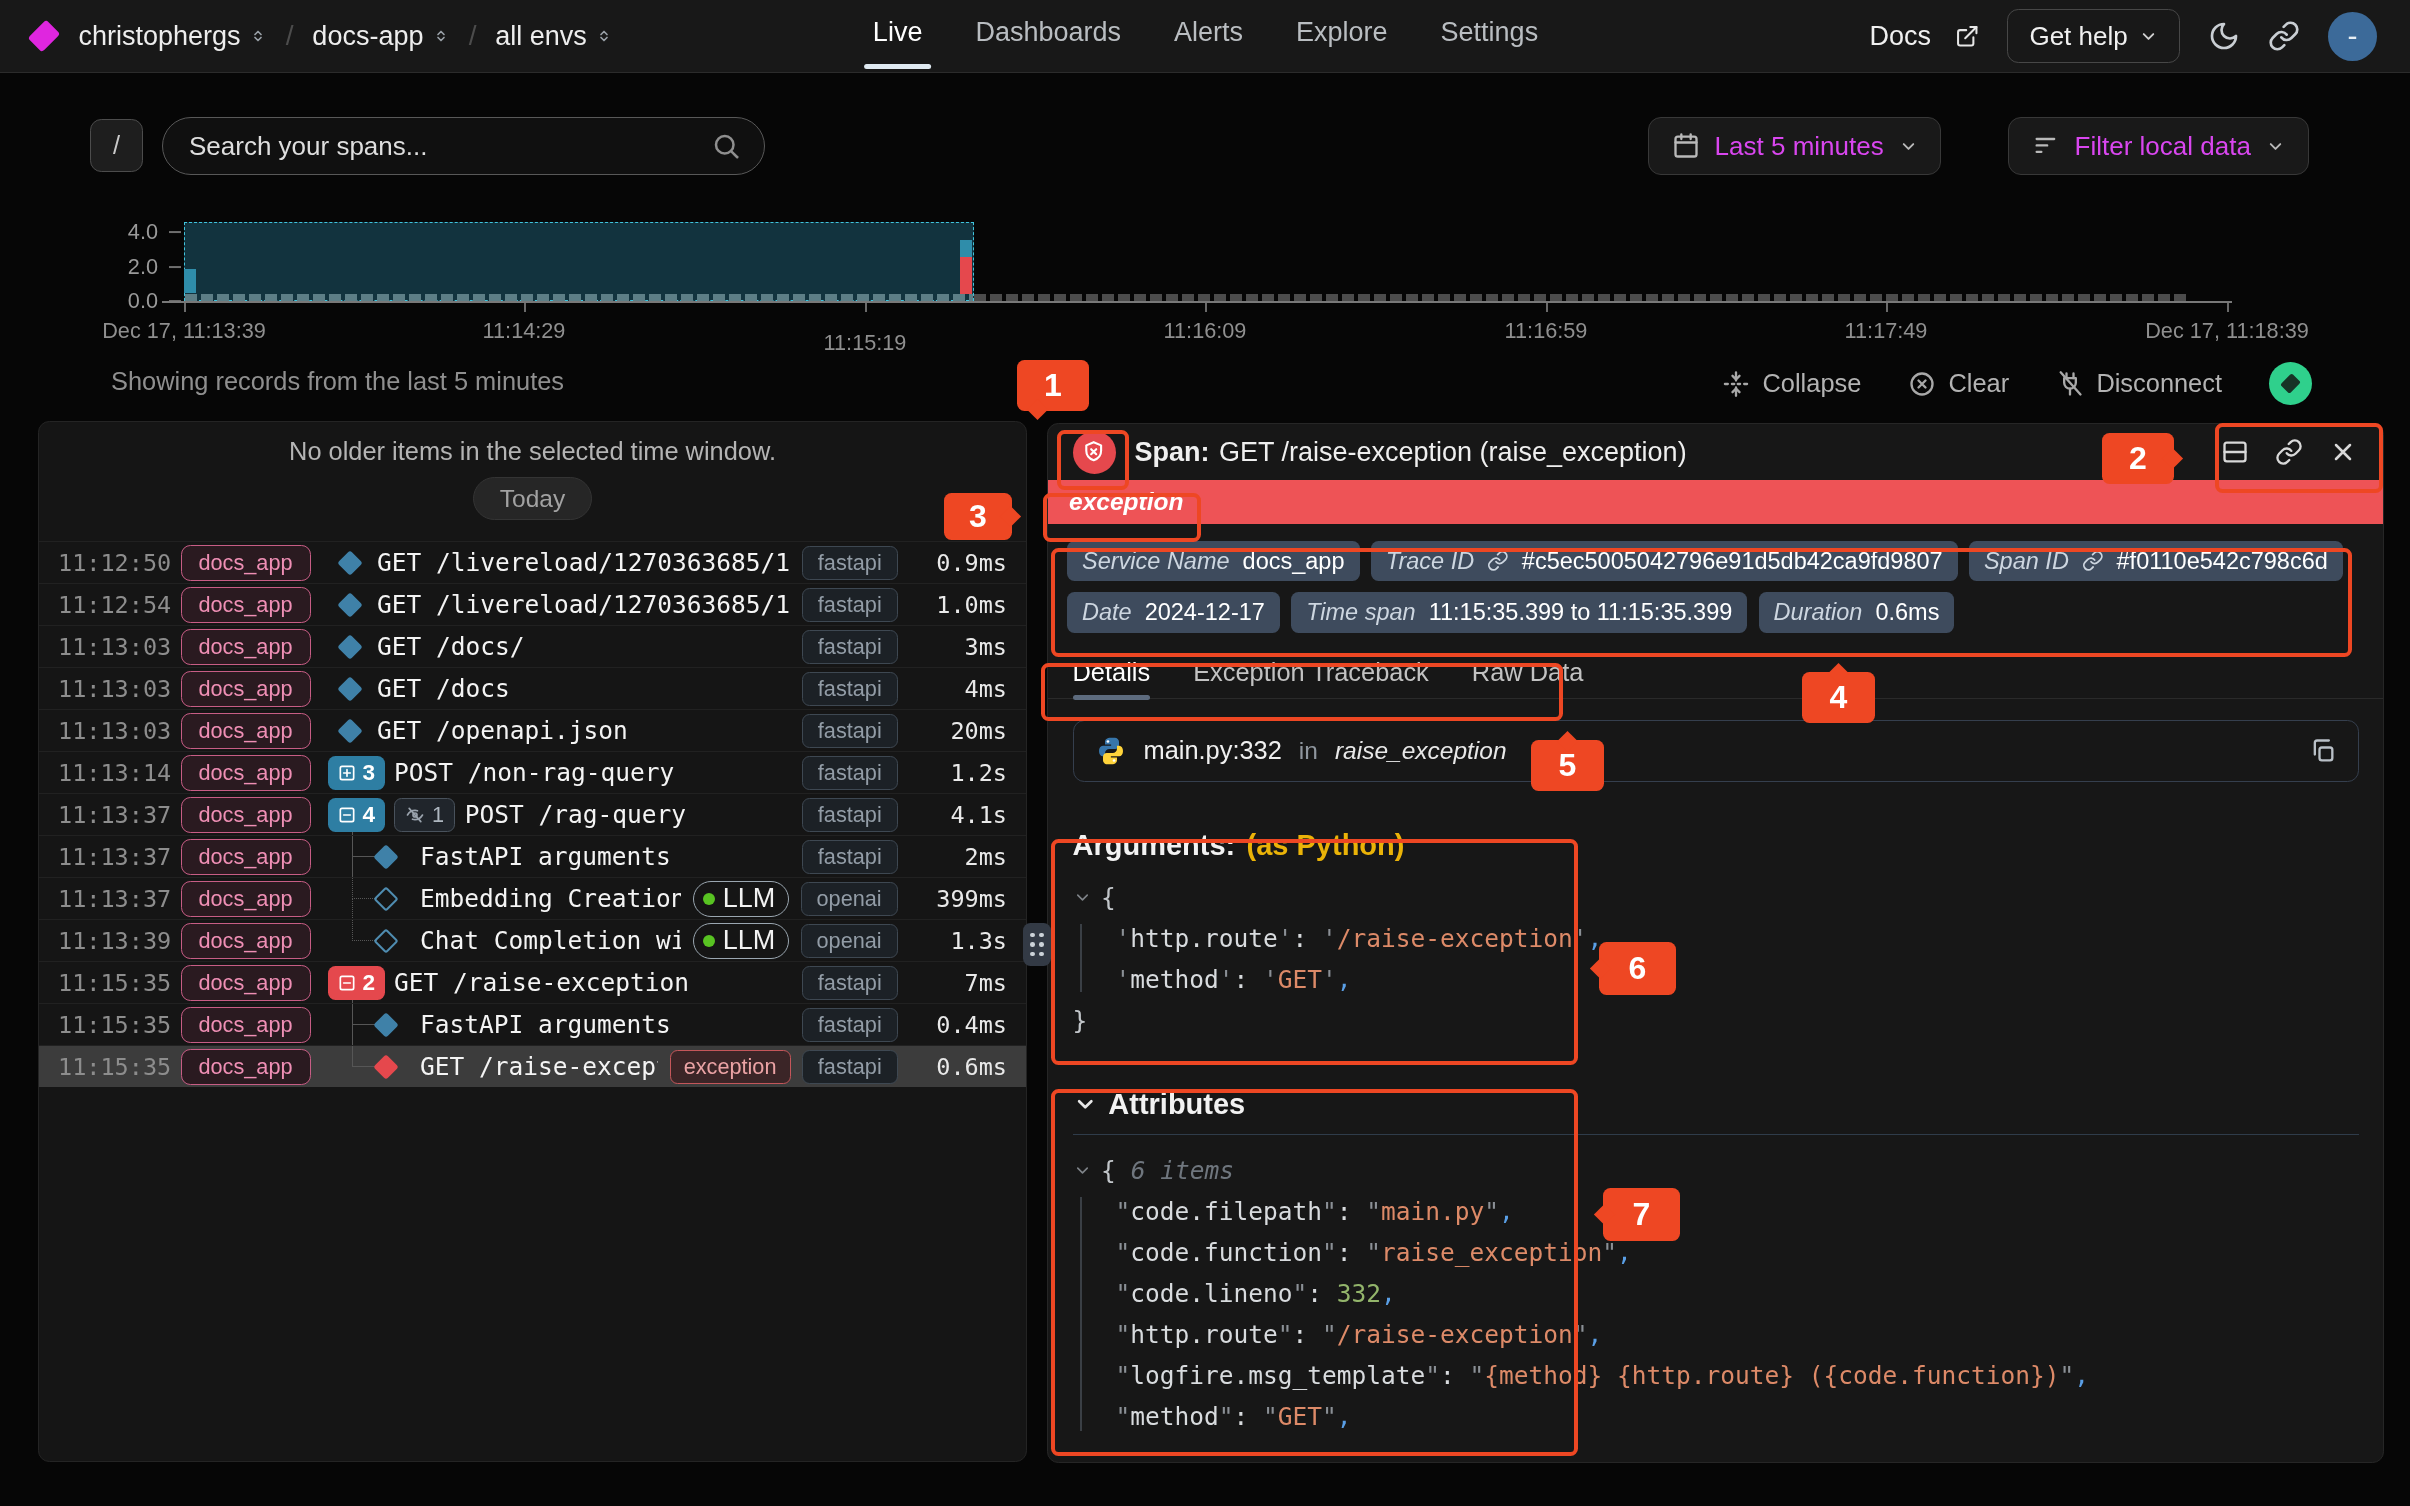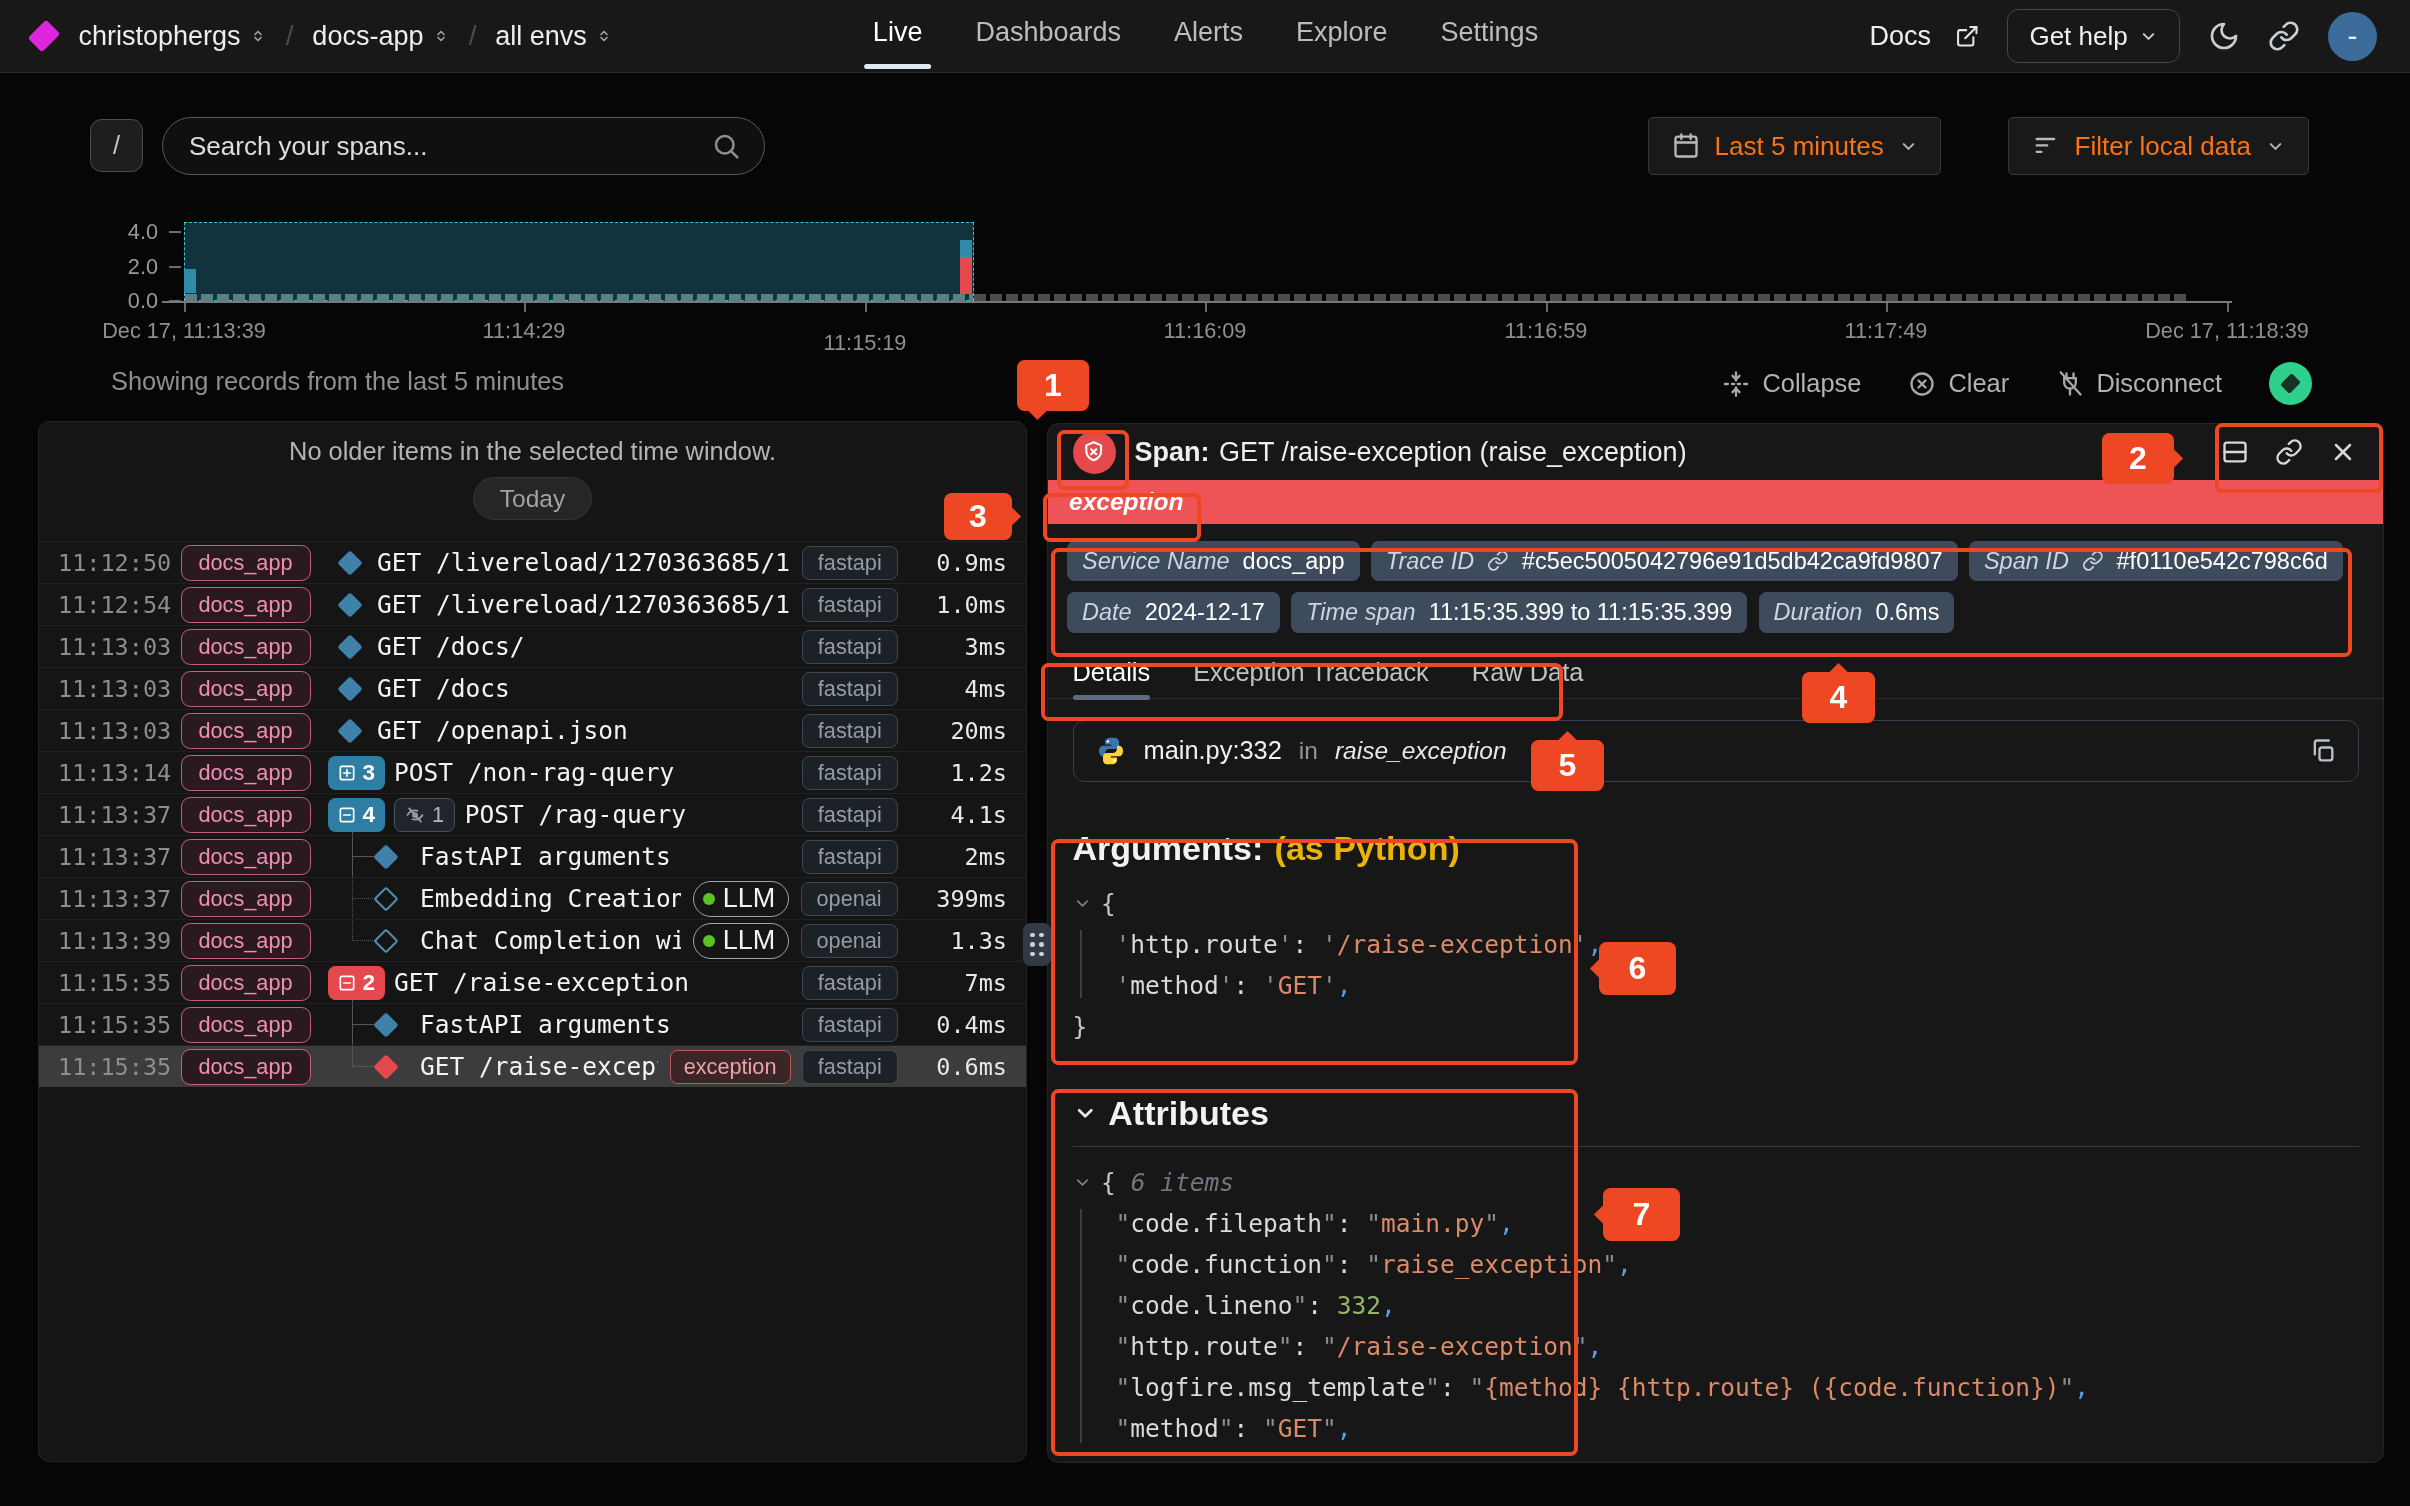--- a/index.html
+++ b/index.html
@@ -24,21 +24,21 @@
   .gethelp svg { width:19px; height:19px; color:#cfcfcf; }
   .nav-icon { width:32px; height:32px; color:#c9ced3; cursor:pointer; }
   .avatar { width:49px; height:49px; border-radius:50%; background:#3c6a99; display:flex; align-items:center; justify-content:center; font-size:30px; color:#e8eef4; cursor:pointer; }
 
   
   .kbd-slash { position:absolute; left:90px; top:119px; width:53px; height:53px; background:#1e1e1e; border:1.9px solid #4c4c4c; border-radius:11.3px; display:flex; align-items:center; justify-content:center; font-size:25.4px; color:#c8c8c8; }
   .searchbox { position:absolute; left:162px; top:117px; width:603px; height:58px; border:1.9px solid #585858; border-radius:30px; background:#101010; display:flex; align-items:center; padding:0 22.6px 0 26px; }
   .searchbox input { flex:1; background:transparent; border:none; outline:none; font-size:26px; color:#e3e3e3; font-family:"Liberation Sans",sans-serif; }
   .searchbox input::placeholder { color:#dedede; opacity:1; }
   .searchbox svg { width:30px; height:30px; color:#8f8f8f; }
-  .ctl-btn { position:absolute; top:117px; height:58px; display:flex; align-items:center; gap:15px; background:#191919; border:1.9px solid #383838; border-radius:5px; padding:0 22.6px; font-size:26px; color:#f97316; cursor:pointer; }
+  .ctl-btn { position:absolute; top:117px; height:58px; display:flex; align-items:center; gap:15px; background:#191919; border:1.9px solid #383838; border-radius:13px; padding:0 22.6px; font-size:26px; color:#d946ef; cursor:pointer; }
   .ctl-btn .lead { width:28px; height:28px; color:#b9b9b9; }
   .ctl-btn .chev { width:19px; height:19px; color:#b9b9b9; }
   #time-range-btn { left:1648px; }
   #filter-btn { left:2008px; }
 
   
   .chart { position:absolute; left:0; top:211px; width:2411px; height:151px; }
   .chart .ylab { position:absolute; font-size:21.7px; color:#9a9a9a; width:56px; text-align:right; transform:translateY(-50%); }
   .chart .ydash { position:absolute; width:12.2px; height:1.9px; background:#6f6f6f; transform:translateY(-50%); }
   .chart .axis { position:absolute; height:1.9px; background:#787878; }
@@ -117,21 +117,21 @@
   .dtabs { display:flex; gap:43px; padding:0 24.5px; border-bottom:1.9px solid #2a2a2a; height:51px; }
   .dtab { position:relative; display:flex; align-items:center; font-size:25.4px; color:#c2c2c2; cursor:pointer; }
   .dtab.active { color:#ffffff; }
   .dtab.active::after { content:""; position:absolute; bottom:-1.9px; left:0; width:100%; height:4.7px; border-radius:2.8px; background:#5d6b7e; }
   .srcbox { margin:21px 24.5px 0; height:62px; border:1.9px solid #353f4e; border-radius:11.3px; display:flex; align-items:center; gap:17px; padding:0 21px; }
   .srcbox .file { font-size:25.4px; color:#f0f0f0; }
   .srcbox .in { font-size:24.5px; color:#8f969e; }
   .srcbox .fn { font-size:24.5px; font-style:italic; color:#e8e8e8; }
   .srcbox .copy { margin-left:auto; width:28px; height:28px; color:#b9c0c7; cursor:pointer; }
   .dp-body { padding:0 24.5px; }
-  .sec-head { display:flex; align-items:center; gap:11.3px; font-size:34px; font-weight:700; color:#f2f2f2; }
+  .sec-head { display:flex; align-items:center; gap:11.3px; font-size:29px; font-weight:700; color:#f2f2f2; }
   .sec-head .mode { color:#eab308; }
   .sec-head svg { width:24.5px; height:24.5px; color:#e8e8e8; }
   #args-section { margin-top:47px; }
   #attrs-section { margin-top:47px; }
   .attr-divider { margin-top:13px; border-bottom:1.9px solid #2f3c4a; }
   .code { position:relative; margin-top:15px; font-family:"DejaVu Sans Mono",monospace; font-size:24.5px; color:#d8dbde; }
   .code .cl { height:41px; display:flex; align-items:center; white-space:pre; }
   .code .cl.ind { padding-left:43px; }
   .code .guide { position:absolute; left:7.5px; width:1.9px; background:#3a3f45; }
   .code .caret { width:19px; height:19px; color:#7f8489; margin-right:9.4px; }

